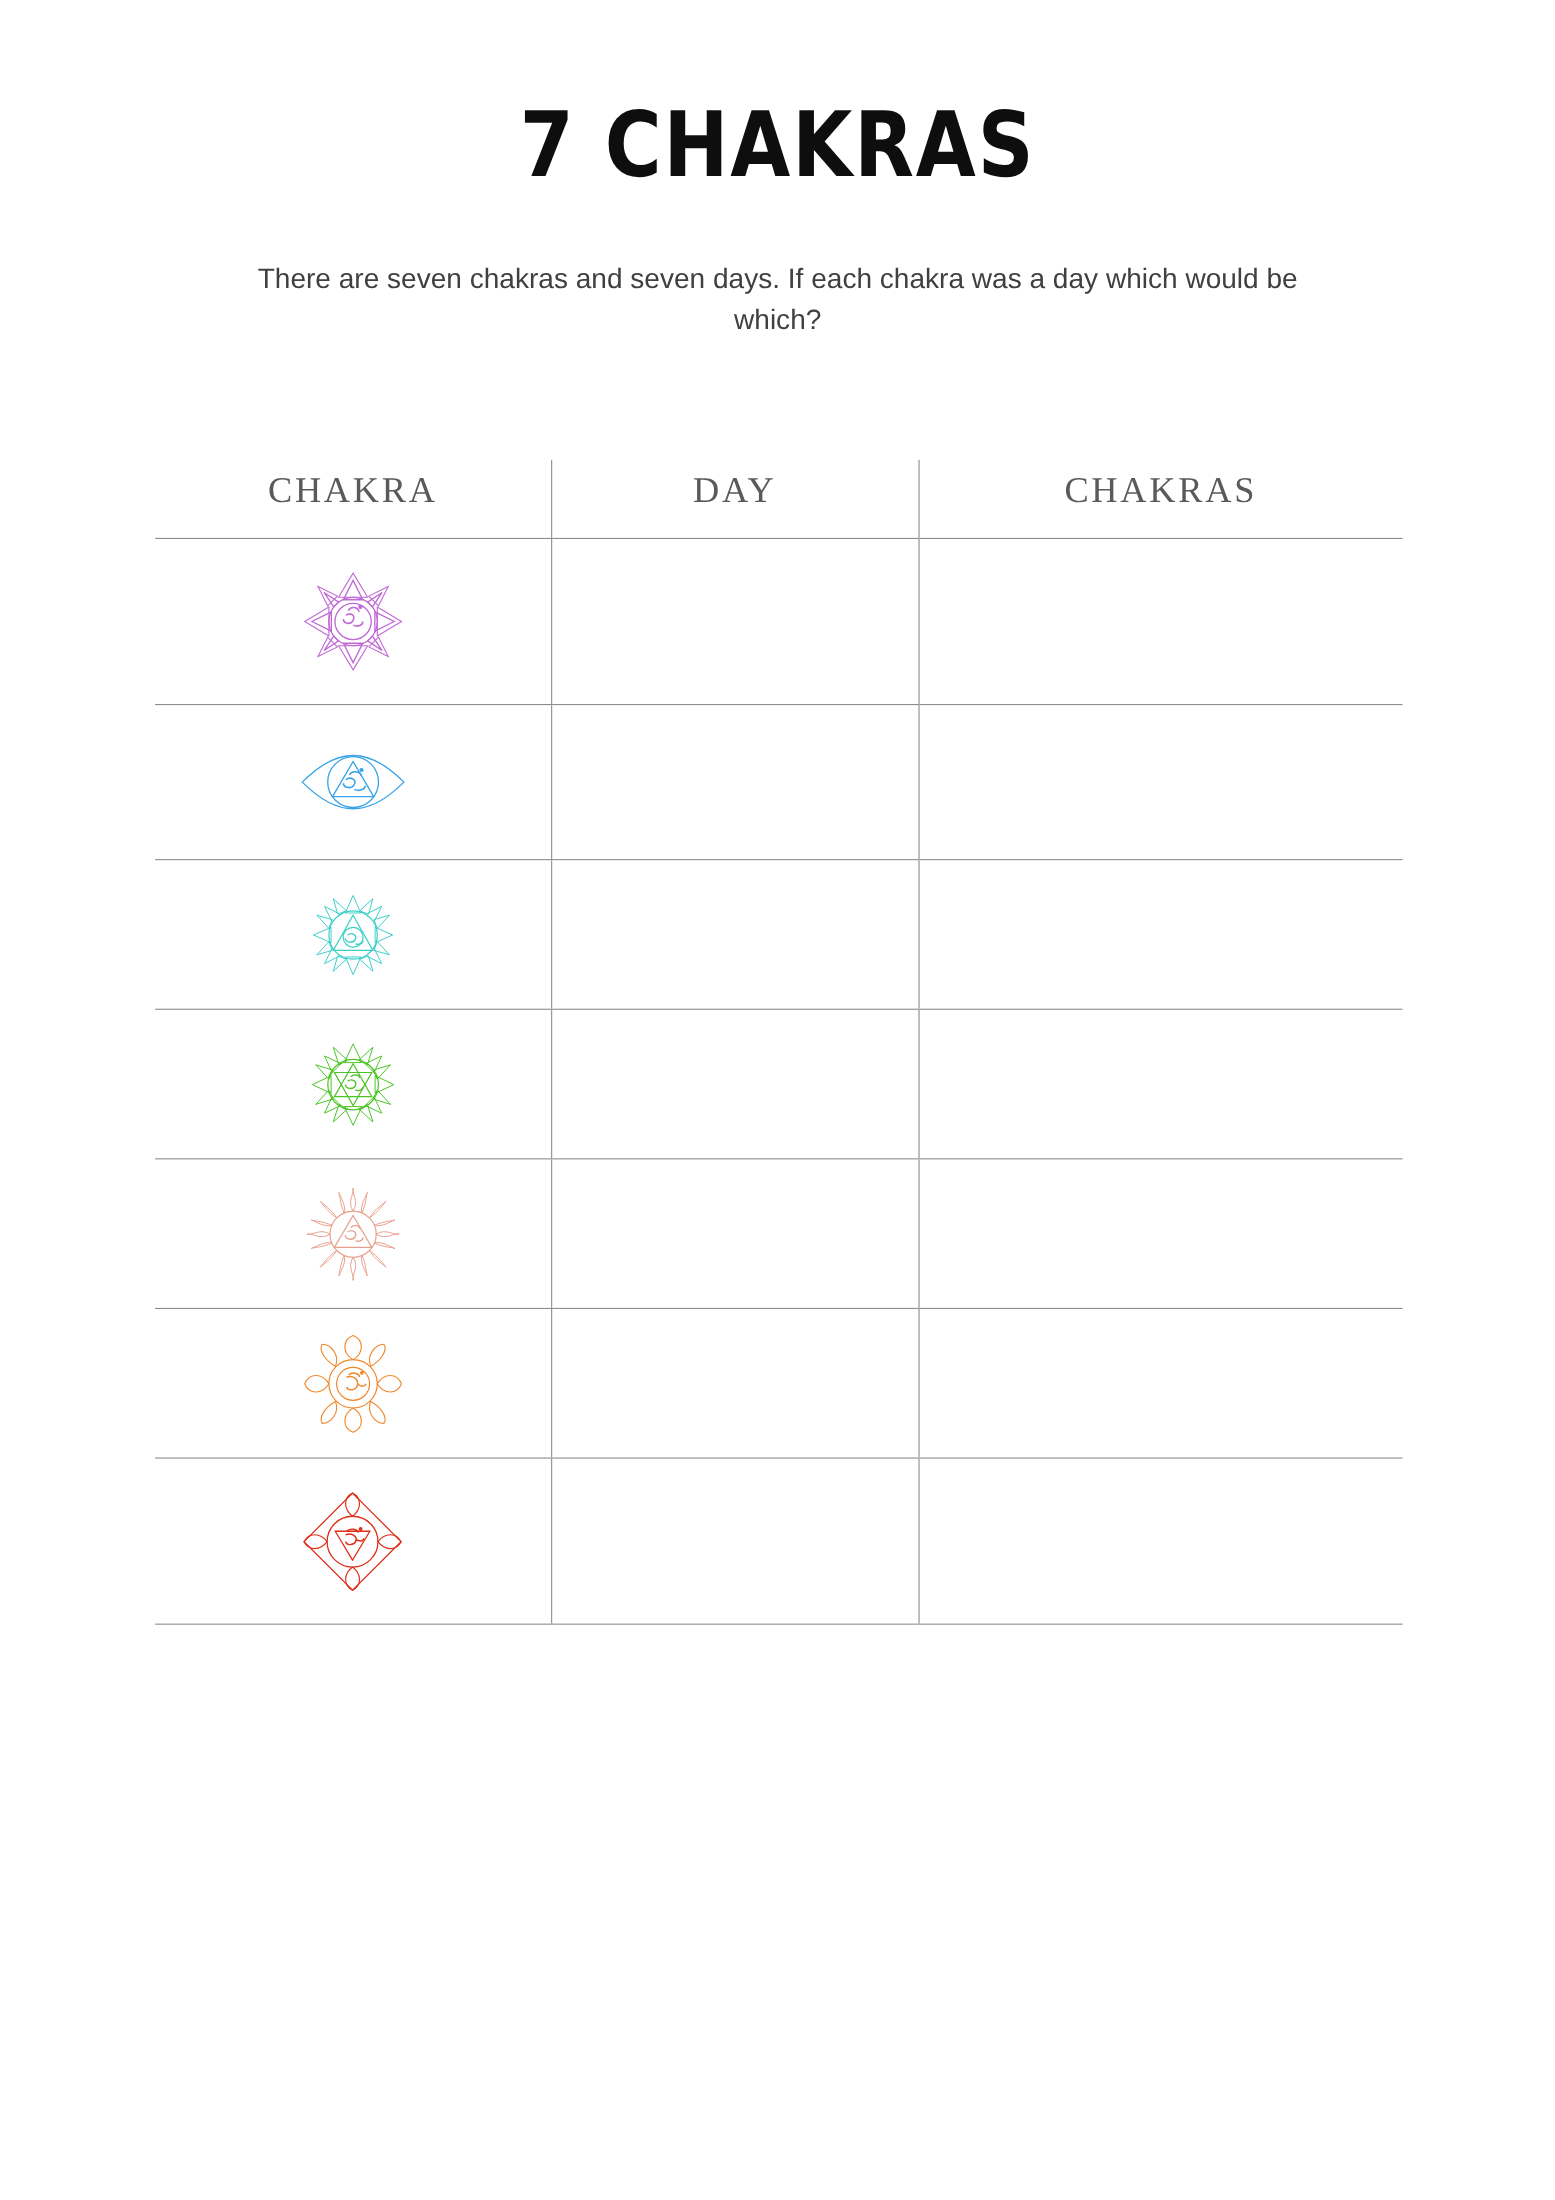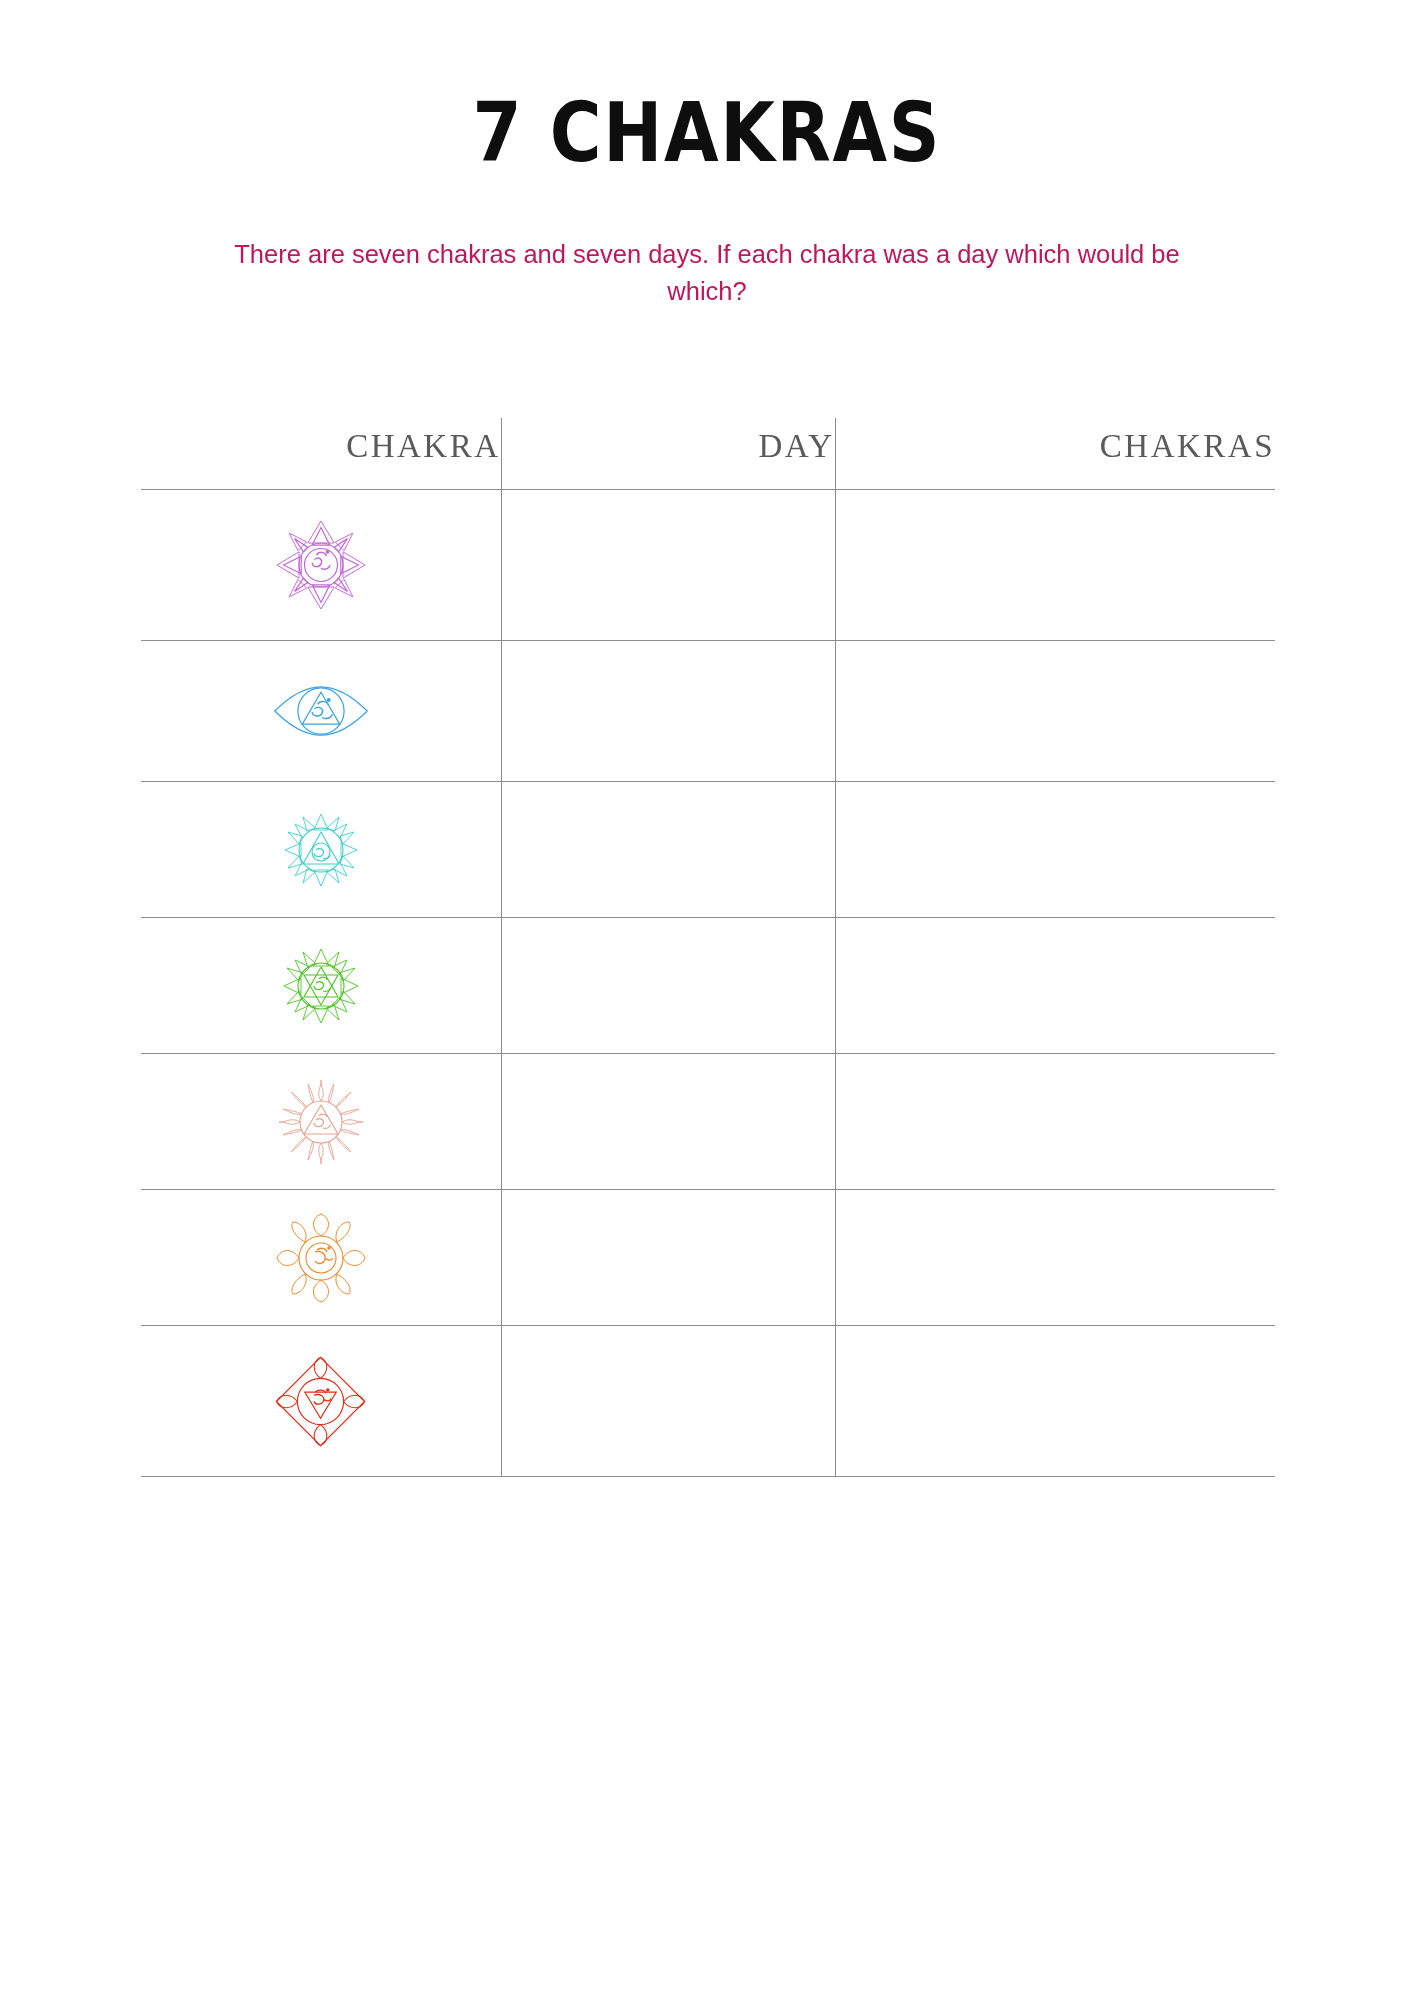--- a/index.html
+++ b/index.html
@@ -33,21 +33,21 @@
     line-height: 1;
     transform: scaleX(0.86);
   }
   .subtitle {
     width: 980px;
     margin: 62px auto 0 auto;
     text-align: center;
     font-family: "Liberation Sans", sans-serif;
     font-size: 25.5px;
     line-height: 1.45;
-    color: #be185d;
+    color: #404040;
   }
   .table-wrap {
     position: absolute;
     left: 141px;
     top: 418px;
     width: 1134px;
   }
   table.chakra-table {
     border-collapse: collapse;
     width: 1134px;
@@ -57,21 +57,21 @@
   table.chakra-table col.c2 { width: 334px; }
   table.chakra-table col.c3 { width: 440px; }
 
   thead th {
     font-family: "Liberation Serif", serif;
     font-weight: normal;
     font-size: 33px;
     letter-spacing: 2.5px;
     color: #5a5a5a;
     padding: 10px 0 24px 0;
-    text-align: right;
+    text-align: center;
     vertical-align: bottom;
     border-bottom: 1.4px solid #8c8c8c;
   }
   thead th.c2cell, thead th.c3cell {
     border-left: 1.4px solid #8c8c8c;
   }
   tbody td {
     border-bottom: 1.4px solid #8c8c8c;
     height: 130px;
     vertical-align: middle;

